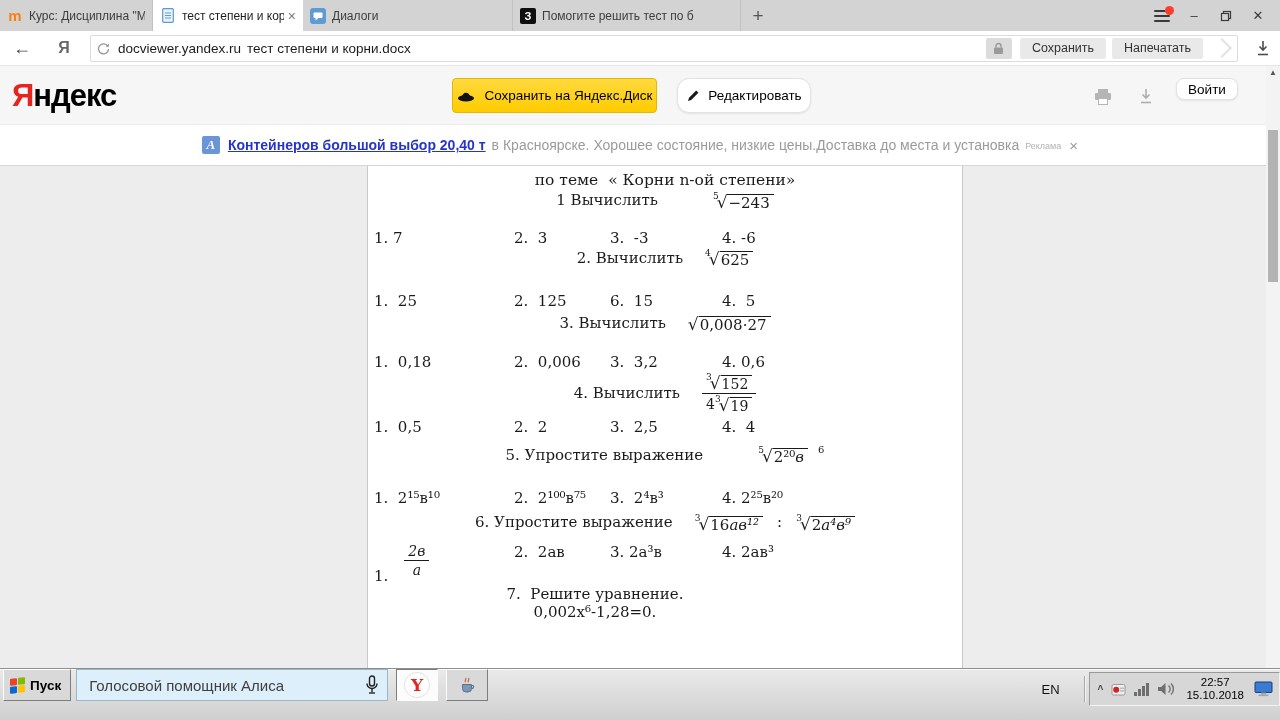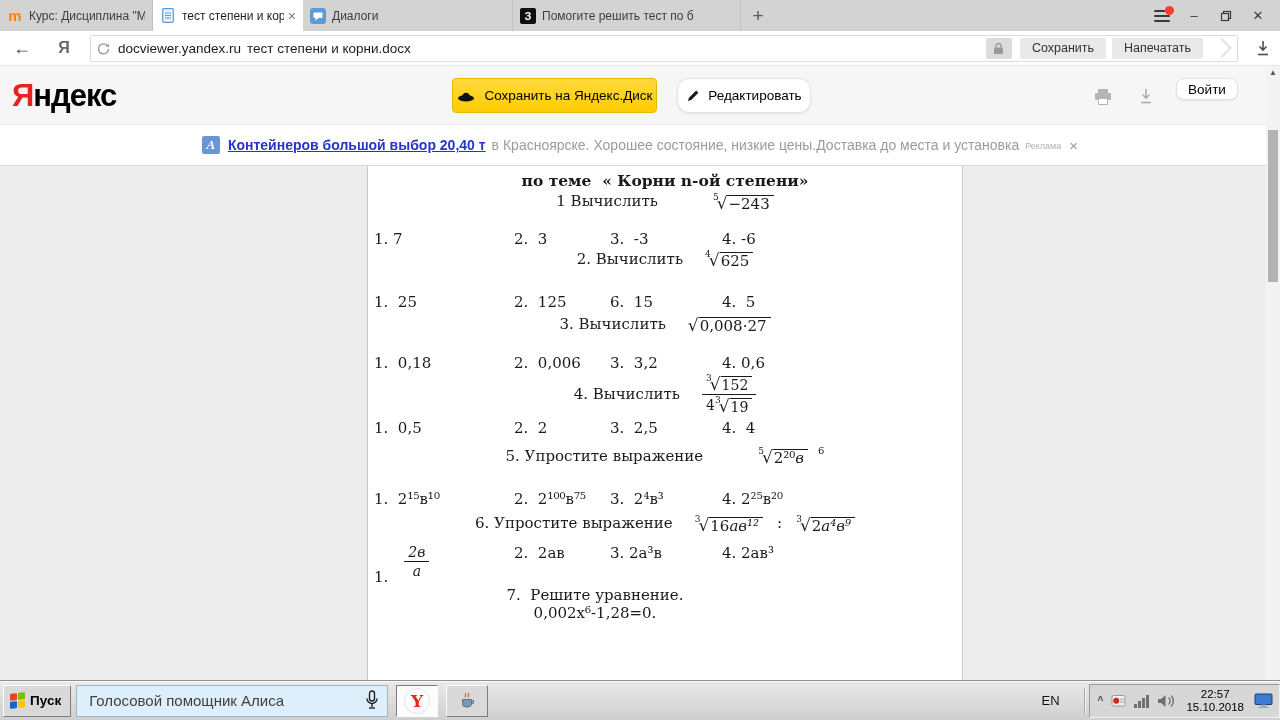--- a/index.html
+++ b/index.html
@@ -77,29 +77,29 @@
 .fnum{display:block;border-bottom:1px solid #1a1a1a;padding:0 4px 1px}
 .fden{display:block;padding-top:1px}
 .arow{display:flex;padding-left:6px}
 .arow span{white-space:pre}
 .ac1{width:140px}.ac2{width:96px}.ac3{width:112px}.ac4{flex:1}
 .afrac{vertical-align:6px;margin-left:16px}
 .mt2{margin-top:2px}.mt4{margin-top:4px}.mt6{margin-top:6px}.mt8{margin-top:8px}
 .mt10{margin-top:10px}.mt14{margin-top:24px}.mt16{margin-top:4px}
 .mt18{margin-top:18px}.mt20{margin-top:20px}.mt24{margin-top:24px}
 .shiftl{transform:translateX(-70px)}
-.doctitle{text-align:center;font-weight:bold;font-size:15.5px;margin-top:3px;white-space:pre}
+.doctitle{text-align:center;font-weight:normal;font-size:15.5px;margin-top:3px;white-space:pre}
 
 
 .scroll{position:absolute;top:66px;right:0;bottom:40px;width:14px;background:#f3f3f3}
 .scroll .up{position:absolute;top:2px;left:0;width:14px;text-align:center;font-size:8px;color:#555;cursor:pointer}
 .scroll .thumb{position:absolute;top:64px;left:2px;width:10px;height:152px;background:#b3b3b3;cursor:pointer}
 
 
-.taskbar{position:absolute;left:0;bottom:0;right:0;height:40px;background:linear-gradient(#eaeaea,#cfcfcf);border-top:1px solid #8f8f8f;box-shadow:inset 0 1px 0 #fbfbfb;display:flex;align-items:center}
+.taskbar{position:absolute;left:0;bottom:0;right:0;height:52px;background:linear-gradient(#eaeaea,#cfcfcf);border-top:1px solid #8f8f8f;box-shadow:inset 0 1px 0 #fbfbfb;display:flex;align-items:flex-start}
 .raised{border:1px solid;border-color:#fdfdfd #7d7d7d #7d7d7d #fdfdfd;background:#d9d9d9}
 .startbtn{margin-left:3px;height:32px;display:flex;align-items:center;gap:5px;padding:0 9px 0 6px;font-weight:bold;font-size:13.5px;color:#000;cursor:pointer}
 .winflag{display:inline-grid;grid-template-columns:7px 7px;grid-gap:1px;transform:skewY(-6deg)}
 .winflag i{width:7px;height:7px;border-radius:1px}
 .wf-r{background:#e8442c}.wf-g{background:#82bb00}.wf-b{background:#0a68d6}.wf-y{background:#ffc300}
 .searchbox{margin-left:5px;width:312px;height:32px;background:#ddeffa;border:1px solid #9ab6c8;display:flex;align-items:center;padding:0 8px 0 12px;font-size:15px;color:#3f3f3f;cursor:text}
 .searchbox .stext{flex:1;white-space:nowrap;overflow:hidden}
 .tbtn{margin-left:8px;width:42px;height:32px;display:flex;align-items:center;justify-content:center;cursor:pointer}
 .tbtn.ybrowser{background:#fcfcfc;border-color:#7d7d7d #fdfdfd #fdfdfd #7d7d7d}
 .ycircle{width:26px;height:26px;border-radius:50%;background:#fff;border:1px solid #e3e3e3;color:#e52620;font-family:"DejaVu Serif",serif;font-weight:bold;font-size:17px;display:flex;align-items:center;justify-content:center}

